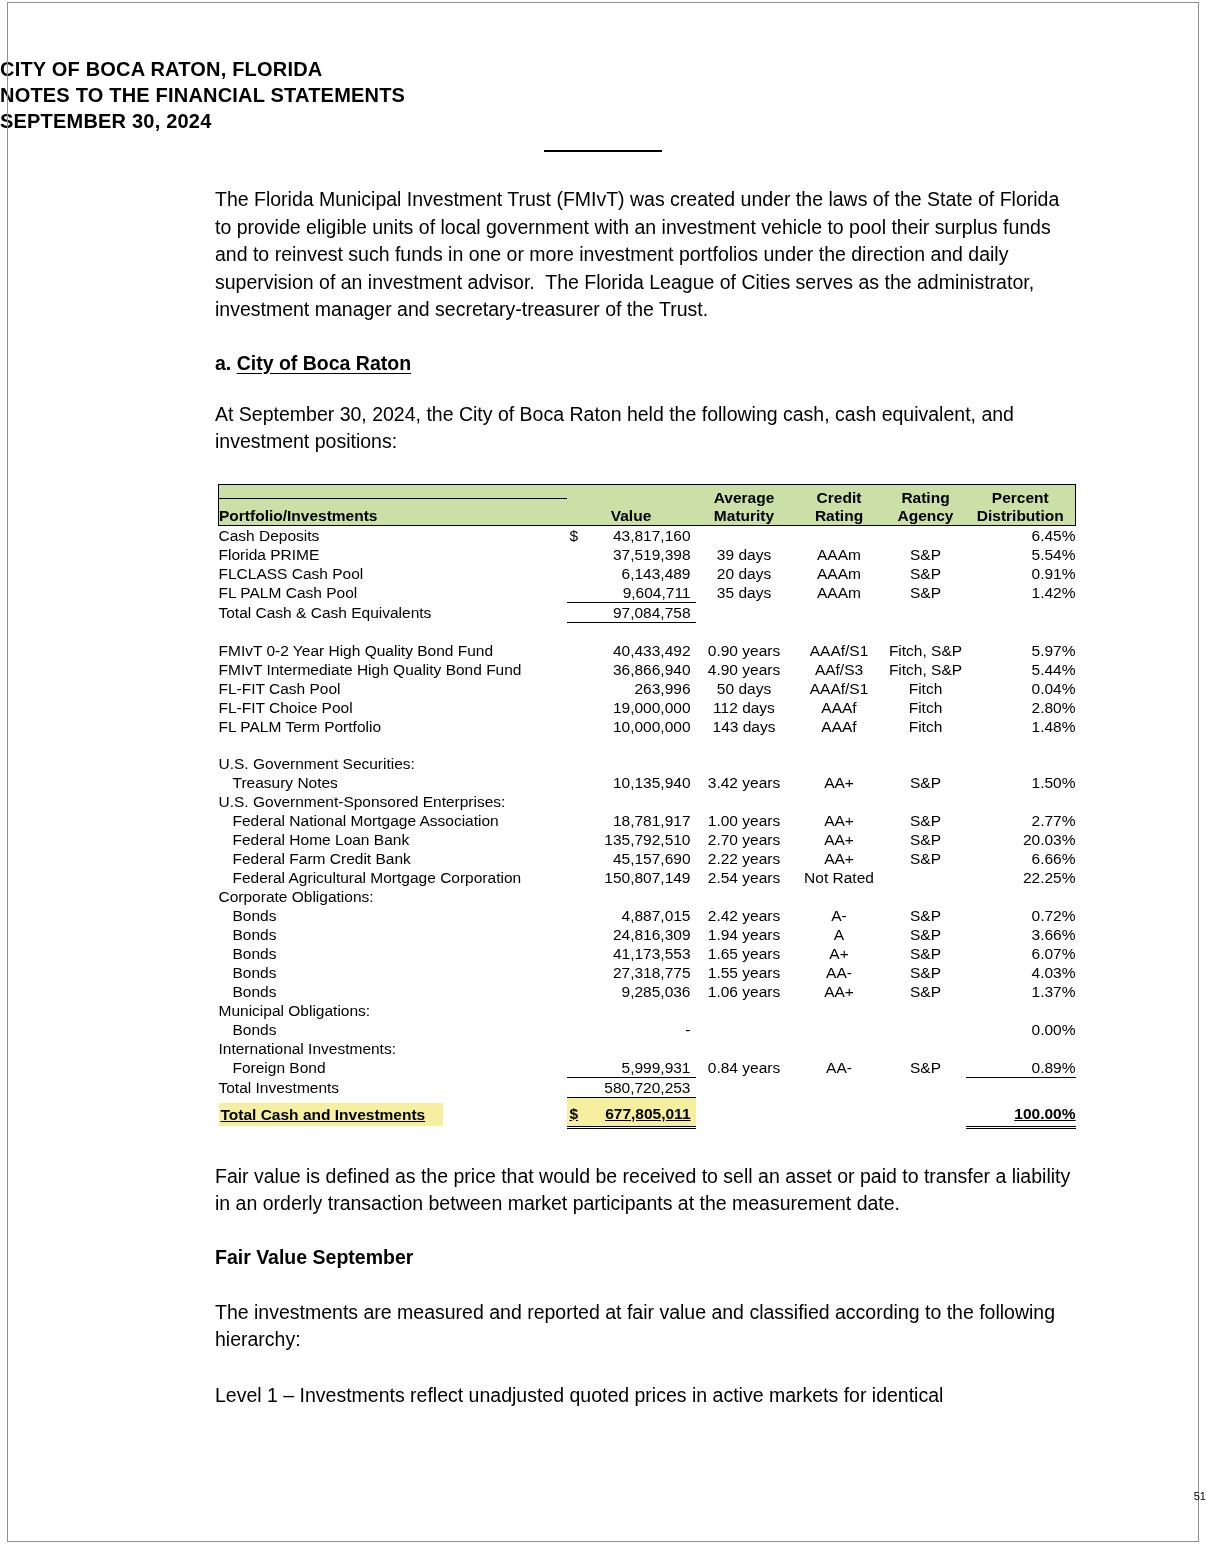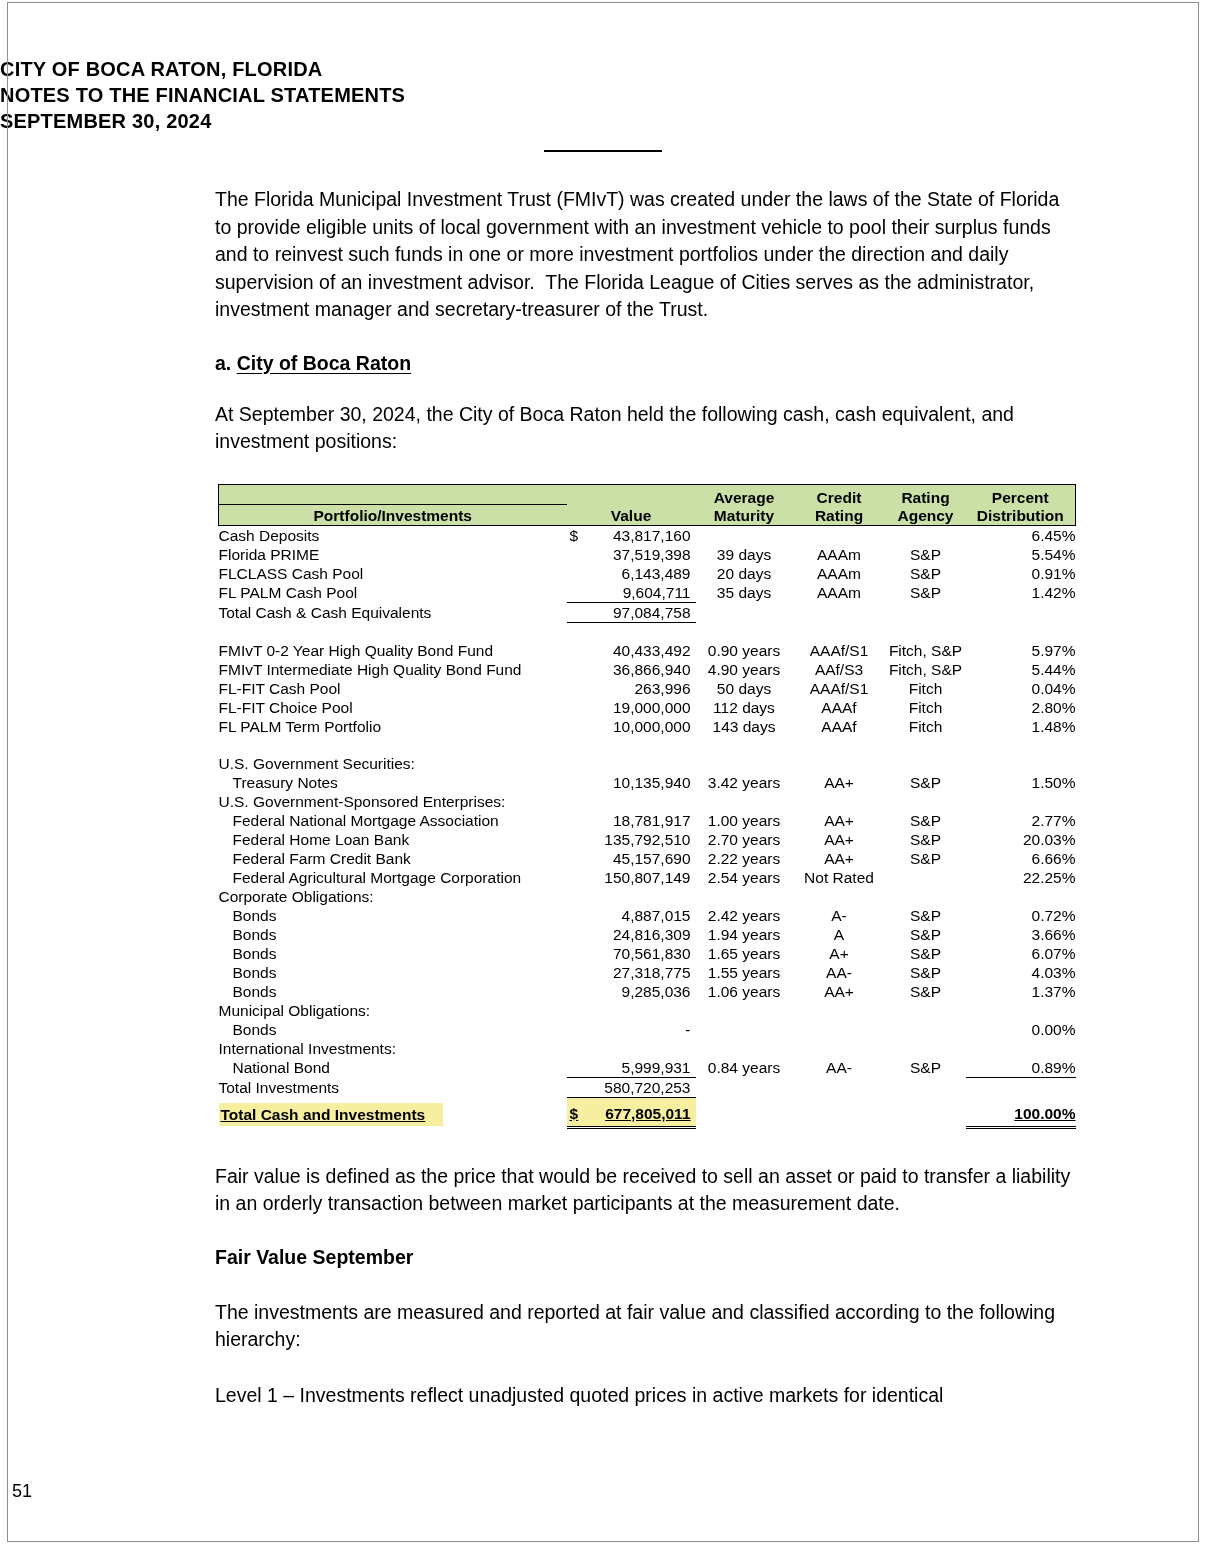--- a/index.html
+++ b/index.html
@@ -21,21 +21,21 @@
   table.positions th, table.positions td { padding:0; }
 
   thead th {
     background: var(--hdr-bg, #cbe0a6);
     border-top:1.5px solid #000; border-bottom:1.5px solid #000;
     font-weight:bold; vertical-align:bottom; height:40px;
     font-size:15.5px; line-height:18px; text-align:center; padding-bottom:1px;
   }
   thead th:first-child { border-left:1.5px solid #000; text-align:left; }
   thead th:last-child { border-right:1.5px solid #000; }
-  thead .hinner { border-top:1.3px solid #000; padding-top:2px; width:100%;text-align:center; }
+  thead .hinner { border-top:1.3px solid #000; padding-top:8px; width:100%; }
   thead .hline { text-align:center; }
 
   tbody td { line-height:19px; vertical-align:bottom; }
   tbody td.lbl { text-align:left; }
   tbody td.ind { padding-left:14px; }
   tbody td.val { padding-left:3px; padding-right:5px; }
   .vwrap { display:flex; width:100%; }
   .vwrap .dollar { text-align:left; }
   .vwrap .amt { margin-left:auto; }
   tbody td.ctr { text-align:center; }
@@ -45,21 +45,21 @@
   tr.pul td.pct { border-bottom:1.4px solid #000; }
 
   tr.spacer td { height:18px; line-height:18px; font-size:6px; }
 
   tr.grand { font-weight:bold; }
   tr.grand td { padding-top:6px; padding-bottom:3px;text-decoration:underline; }
   tr.grand td.val { background:var(--hl, #f5ef9f); border-bottom:3px double #000; }
   tr.grand td.pct { border-bottom:3px double #000; }
   tr.grand .lbl-txt { background:var(--hl, #f5ef9f); padding:3px 18px 3px 2px; }
 
-  .page-number { position:absolute; left:12px; right:0; bottom:48px; text-align:left; font-size:18px; }
+  .page-number { position:absolute; left:0; right:0; bottom:48px; text-align:right; font-size:11px; }
 </style>
 </head>
 <body>
 
 <div class="page">
   <div class="frame"></div>
 
   <header class="title-block">
     <div class="title-line">CITY OF BOCA RATON, FLORIDA</div>
     <div class="title-line">NOTES TO THE FINANCIAL STATEMENTS</div>
@@ -347,21 +347,21 @@
             <td class="ctr">1.94 years</td>
             <td class="ctr">A</td>
             <td class="ctr">S&amp;P</td>
             <td class="pct"><span class="pct-txt">3.66%</span></td>
           </tr>
           <tr>
             <td class="lbl ind"><span class="lbl-txt">Bonds</span></td>
             <td class="val">
               <span class="vwrap">
                 <span class="dollar"></span>
-                <span class="amt">70,561,830</span>
+                <span class="amt">41,173,553</span>
               </span>
             </td>
             <td class="ctr">1.65 years</td>
             <td class="ctr">A+</td>
             <td class="ctr">S&amp;P</td>
             <td class="pct"><span class="pct-txt">6.07%</span></td>
           </tr>
           <tr>
             <td class="lbl ind"><span class="lbl-txt">Bonds</span></td>
             <td class="val">
@@ -401,21 +401,21 @@
             </td>
             <td class="ctr"></td>
             <td class="ctr"></td>
             <td class="ctr"></td>
             <td class="pct"><span class="pct-txt">0.00%</span></td>
           </tr>
           <tr>
             <td class="lbl" colspan="6">International Investments:</td>
           </tr>
           <tr class="vul pul">
-            <td class="lbl ind"><span class="lbl-txt">National Bond</span></td>
+            <td class="lbl ind"><span class="lbl-txt">Foreign Bond</span></td>
             <td class="val">
               <span class="vwrap">
                 <span class="dollar"></span>
                 <span class="amt">5,999,931</span>
               </span>
             </td>
             <td class="ctr">0.84 years</td>
             <td class="ctr">AA-</td>
             <td class="ctr">S&amp;P</td>
             <td class="pct"><span class="pct-txt">0.89%</span></td>

